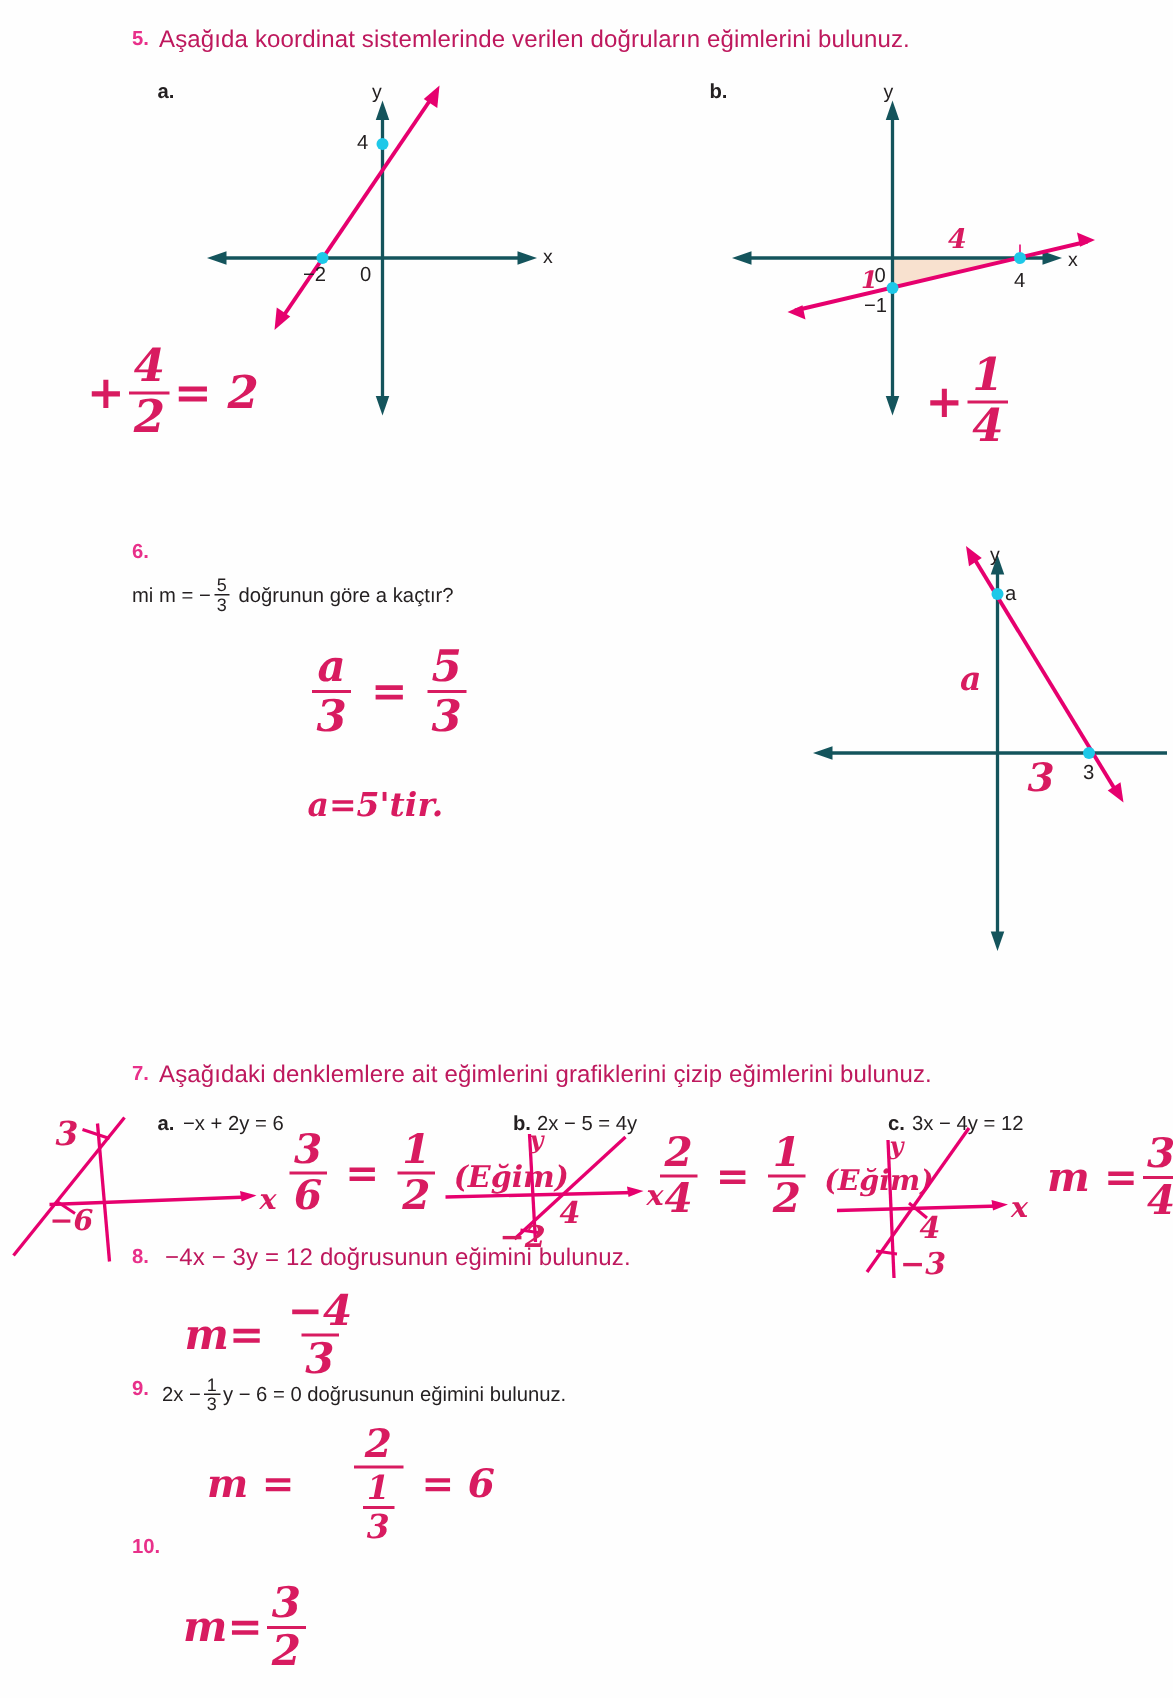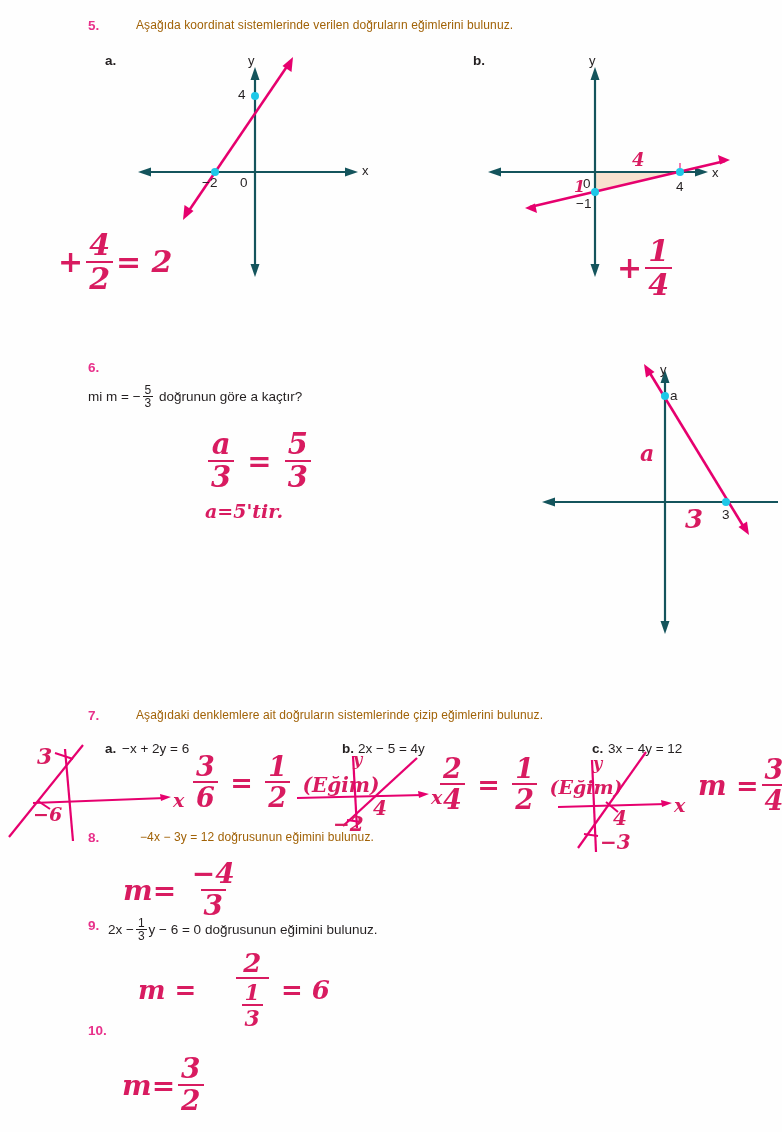--- a/index.html
+++ b/index.html
@@ -24,25 +24,24 @@
   }
   .abs { position: absolute; }
 
   
   .qnum {
     color: #e8308a;
     font-weight: bold;
     font-size: 13.5px;
   }
   .qtext {
-    font-size: 12px;
-    color: #a16207;
+    font-size: 16px;
+    color: #be185d;
     letter-spacing: 0.1px;
     white-space: nowrap;
-    margin-left: 30px;
   }
   .sublabel {
     font-size: 13.5px;
     font-weight: bold;
     color: #231f20;
   }
   .eqtext {
     font-size: 13.5px;
     color: #231f20;
     white-space: nowrap;
@@ -232,24 +231,24 @@
     <span class="hand-frac">
         <span class="num">a</span>
         <span class="den">3</span>
       </span>
     <span>=</span>
     <span class="hand-frac">
         <span class="num">5</span>
         <span class="den">3</span>
       </span>
   </div>
-  <div class="abs hand" style="left:205px; top:500px; font-size:19px;">a=5'tir.</div>
+  <div class="abs hand" style="left:205px; top:524px; font-size:22px;">a=5'tir.</div>
 
   <div class="abs qnum" style="left:88px; top:708px;">7.</div>
-  <div class="abs qtext" style="left:106px; top:708px;">Aşağıdaki denklemlere ait doğruların sistemlerinde çizip eğimlerini bulunuz.</div>
+  <div class="abs qtext" style="left:106px; top:708px;">Aşağıdaki denklemlere ait eğimlerini grafiklerini çizip eğimlerini bulunuz.</div>
 
   <div class="abs sublabel" style="left:105px; top:741px;">a.</div>
   <div class="abs eqtext" style="left:122px; top:741px;">−x + 2y = 6</div>
 
   <div class="abs sublabel" style="left:342px; top:741px;">b.</div>
   <div class="abs eqtext" style="left:358px; top:741px;">2x − 5 = 4y</div>
 
   <div class="abs sublabel" style="left:592px; top:741px;">c.</div>
   <div class="abs eqtext" style="left:608px; top:741px;">3x − 4y = 12</div>
 

